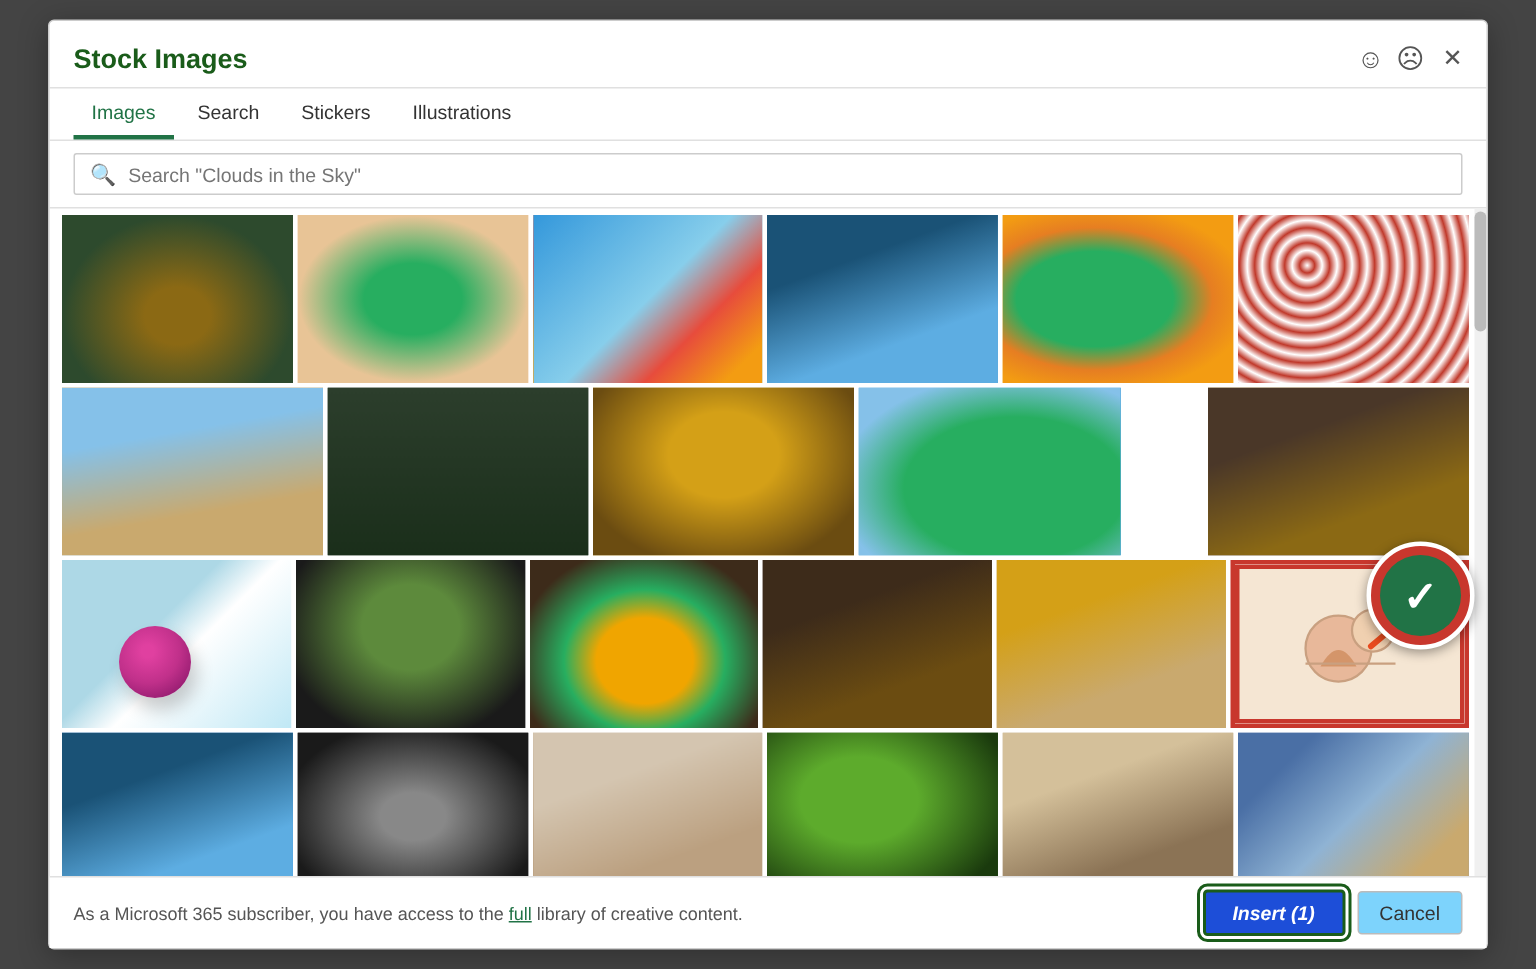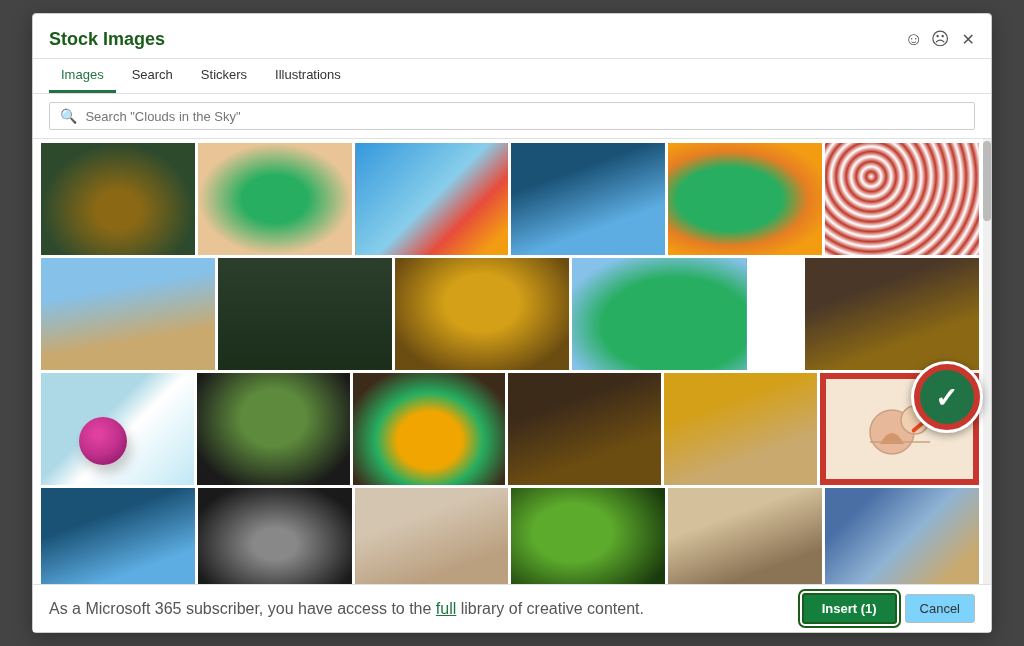--- a/index.html
+++ b/index.html
@@ -229,43 +229,44 @@
 
     .dialog-footer {
       display: flex;
       align-items: center;
       justify-content: space-between;
       padding: 8px 16px;
       border-top: 1px solid #e0e0e0;
       background: #fff;
     }
     .footer-info {
-      font-size: 16px;
+      font-size: 12px;
       color: #555;
     }
     .footer-info .link {
       color: #217346;
       text-decoration: underline;
     }
     .footer-btns {
       display: flex;
       gap: 8px;
       align-items: center;
     }
     .btn-insert {
-      background: #15803d;
+      background: #1d4ed8;
       color: #fff;
       border: 2px solid #1a5c1a;
       border-radius: 3px;
       padding: 6px 18px;
       font-size: 13px;
       font-weight: 600;
       cursor: pointer;
       outline: 2px solid #1a5c1a;
       outline-offset: 2px;
+      font-style: italic;
     }
     .btn-cancel {
       background: #7dd3fc;
       color: #333;
       border: 1px solid #bbb;
       border-radius: 3px;
       padding: 6px 14px;
       font-size: 13px;
       cursor: pointer;
     }

